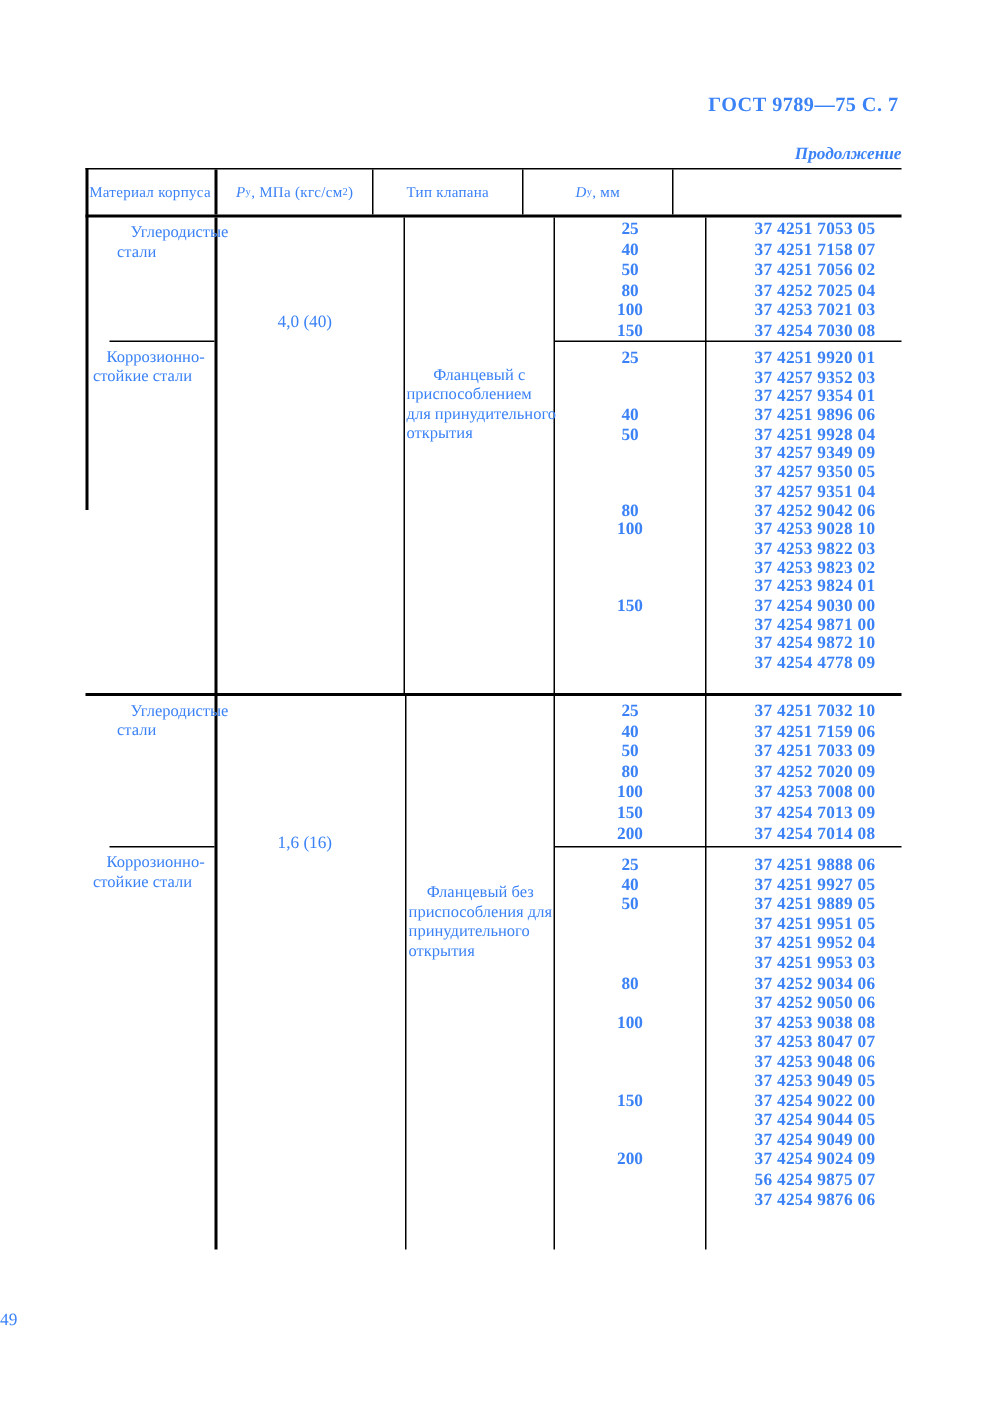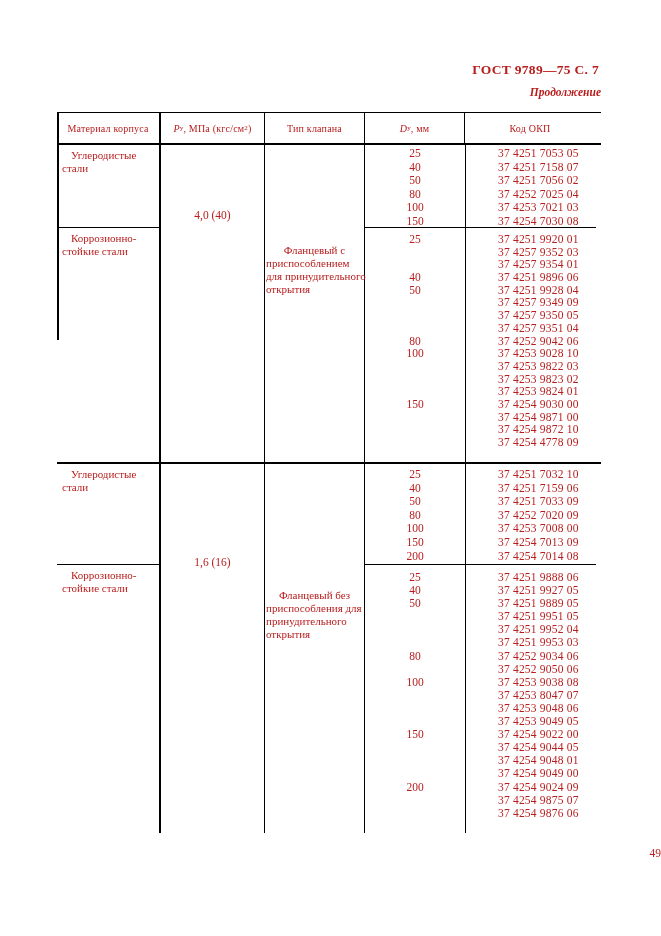--- a/index.html
+++ b/index.html
@@ -1,68 +1,68 @@
 <!DOCTYPE html>
 <html><head>
 <meta charset="utf-8">
 <style>
   html,body{margin:0;padding:0;background:#fff;}
   .page{position:relative;width:661px;height:936px;background:#fff;overflow:hidden;
-        font-family:"Liberation Serif","DejaVu Serif",serif;color:#b91c1c;}
+        font-family:"Liberation Serif","DejaVu Serif",serif;color:#3b82f6;}
   .doc-ref{position:absolute;top:62px;right:62px;font-weight:bold;font-size:13.5px;letter-spacing:.3px;}
-  .continuation{position:absolute;top:86px;right:60px;font-style:italic;font-weight:600;font-size:11.5px;}
+  .continuation{position:absolute;top:97px;right:60px;font-style:italic;font-weight:600;font-size:11.5px;}
   .gtable{position:absolute;left:57px;top:112px;width:544px;}
   .left-border{position:absolute;left:0;top:0;width:1.5px;height:228px;background:#000;z-index:4;}
   
   .thead{display:flex;border-top:1.5px solid #000;border-bottom:2.5px solid #000;height:33px;box-sizing:border-box;}
   .hcell{display:flex;align-items:center;justify-content:center;font-size:10px;box-sizing:border-box;
          letter-spacing:.2px;white-space:nowrap;}
   .hcell sub{font-size:7px;line-height:0;}
   .hcell sup{font-size:7px;line-height:0;}
-  .c1{width:104px;border-right:2.5px solid #000;}
+  .c1{width:88px;border-right:2.5px solid #000;}
   .c2{width:104px;border-right:1px solid #000;}
   .c3{width:100px;border-right:1.5px solid #000;}
   .c4{width:100px;border-right:1px solid #000;}
   .c5{width:130px;}
   
   .block{display:flex;box-sizing:border-box;}
   .block + .block{border-top:2px solid #000;}
   .block-0{height:317px;}
   .block-1{height:371px;}
   .bcol{box-sizing:border-box;}
   .mat{box-sizing:border-box;padding:4px 5px 0 5px;font-size:11px;line-height:12.5px;text-indent:9px;}
-  .mat.sec0{border-bottom:1.5px solid #000;}
+  .mat.sec0{border-bottom:1.5px solid #000;margin-left:16px;}
   .block-0 .sec-h0{height:83px;}
   .block-0 .sec-h1{height:234px;}
   .block-1 .sec-h0{height:101px;}
   .block-1 .sec-h1{height:270px;}
-  .pcol{text-align:center;font-size:11.5px;}
+  .pcol{font-size:11.5px;margin-left:40px;}
   .block-0 .pcol{padding-top:64px;}
   .block-1 .pcol{padding-top:92px;}
   .vcol{font-size:11px;line-height:13px;padding-left:1px;padding-right:1px;}
   .block-0 .vcol{padding-top:54px;}
   .block-1 .vcol{padding-top:80px;}
   .vline{text-align:left;white-space:nowrap;}
   .vline.first{text-align:center;margin-top:45px;}
   .c45{width:231px;position:relative;}
   .vline45{position:absolute;left:100px;top:0;bottom:0;width:1px;background:#000;}
   .sec45{box-sizing:border-box;overflow:hidden;}
   .sec45.sec0{border-bottom:1.5px solid #000;}
-  .row{display:flex;font-size:11.5px;}
+  .row{display:flex;font-size:11.5px;font-weight:bold;}
   .block-0 .sec0 .row{height:13.5px;line-height:13.5px;}
   .block-0 .sec1 .row{height:12.7px;line-height:12.7px;}
   .block-1 .sec0 .row{height:13.6px;line-height:13.6px;}
   .block-1 .sec1 .row{height:13.1px;line-height:13.1px;}
   .block-0 .sec45.sec0{padding-top:2px;}
   .block-0 .sec45.sec1{padding-top:5px;}
   .block-1 .sec45.sec0{padding-top:4px;}
   .block-1 .sec45.sec1{padding-top:6px;}
   .dcell{width:100px;text-align:center;}
   .ccell{width:131px;padding-left:33px;box-sizing:border-box;letter-spacing:.2px;white-space:nowrap;}
-  .page-num{position:absolute;top:847px;left:0;width:661px;text-align:right;font-size:11.5px;}
+  .page-num{position:absolute;top:874px;left:0;width:661px;text-align:left;font-size:11.5px;}
 </style>
 </head>
 <body>
 
 <div class="page">
   <div class="doc-ref">ГОСТ 9789—75 С. 7</div>
   <div class="continuation">Продолжение</div>
 
   <div class="gtable">
     <div class="left-border"></div>
@@ -74,21 +74,20 @@
           <span>, МПа (кгс/см</span>
           <sup>2</sup>
           <span>)</span>
         </div>
       <div class="hcell c3">Тип клапана</div>
       <div class="hcell c4">
           <i>D</i>
           <sub>у</sub>
           <span>, мм</span>
         </div>
-      <div class="hcell c5">Код ОКП</div>
     </div>
     <div>
         <div class="block block-0">
           <div class="bcol c1">
             <div class="mat sec0 sec-h0">Углеродистые стали</div>
             <div class="mat sec1 sec-h1">Коррозионно-стойкие стали</div>
           </div>
           <div class="bcol c2 pcol">
             <div>4,0 (40)</div>
           </div>
@@ -296,33 +295,29 @@
               <div class="row">
                 <div class="dcell">150</div>
                 <div class="ccell">37 4254 9022 00</div>
               </div>
               <div class="row">
                 <div class="dcell"></div>
                 <div class="ccell">37 4254 9044 05</div>
               </div>
               <div class="row">
                 <div class="dcell"></div>
-                <div class="ccell">37 4254 9048 01</div>
-              </div>
-              <div class="row">
-                <div class="dcell"></div>
                 <div class="ccell">37 4254 9049 00</div>
               </div>
               <div class="row">
                 <div class="dcell">200</div>
                 <div class="ccell">37 4254 9024 09</div>
               </div>
               <div class="row">
                 <div class="dcell"></div>
-                <div class="ccell">37 4254 9875 07</div>
+                <div class="ccell">56 4254 9875 07</div>
               </div>
               <div class="row">
                 <div class="dcell"></div>
                 <div class="ccell">37 4254 9876 06</div>
               </div>
             </div>
           </div>
         </div>
       </div>
   </div>

